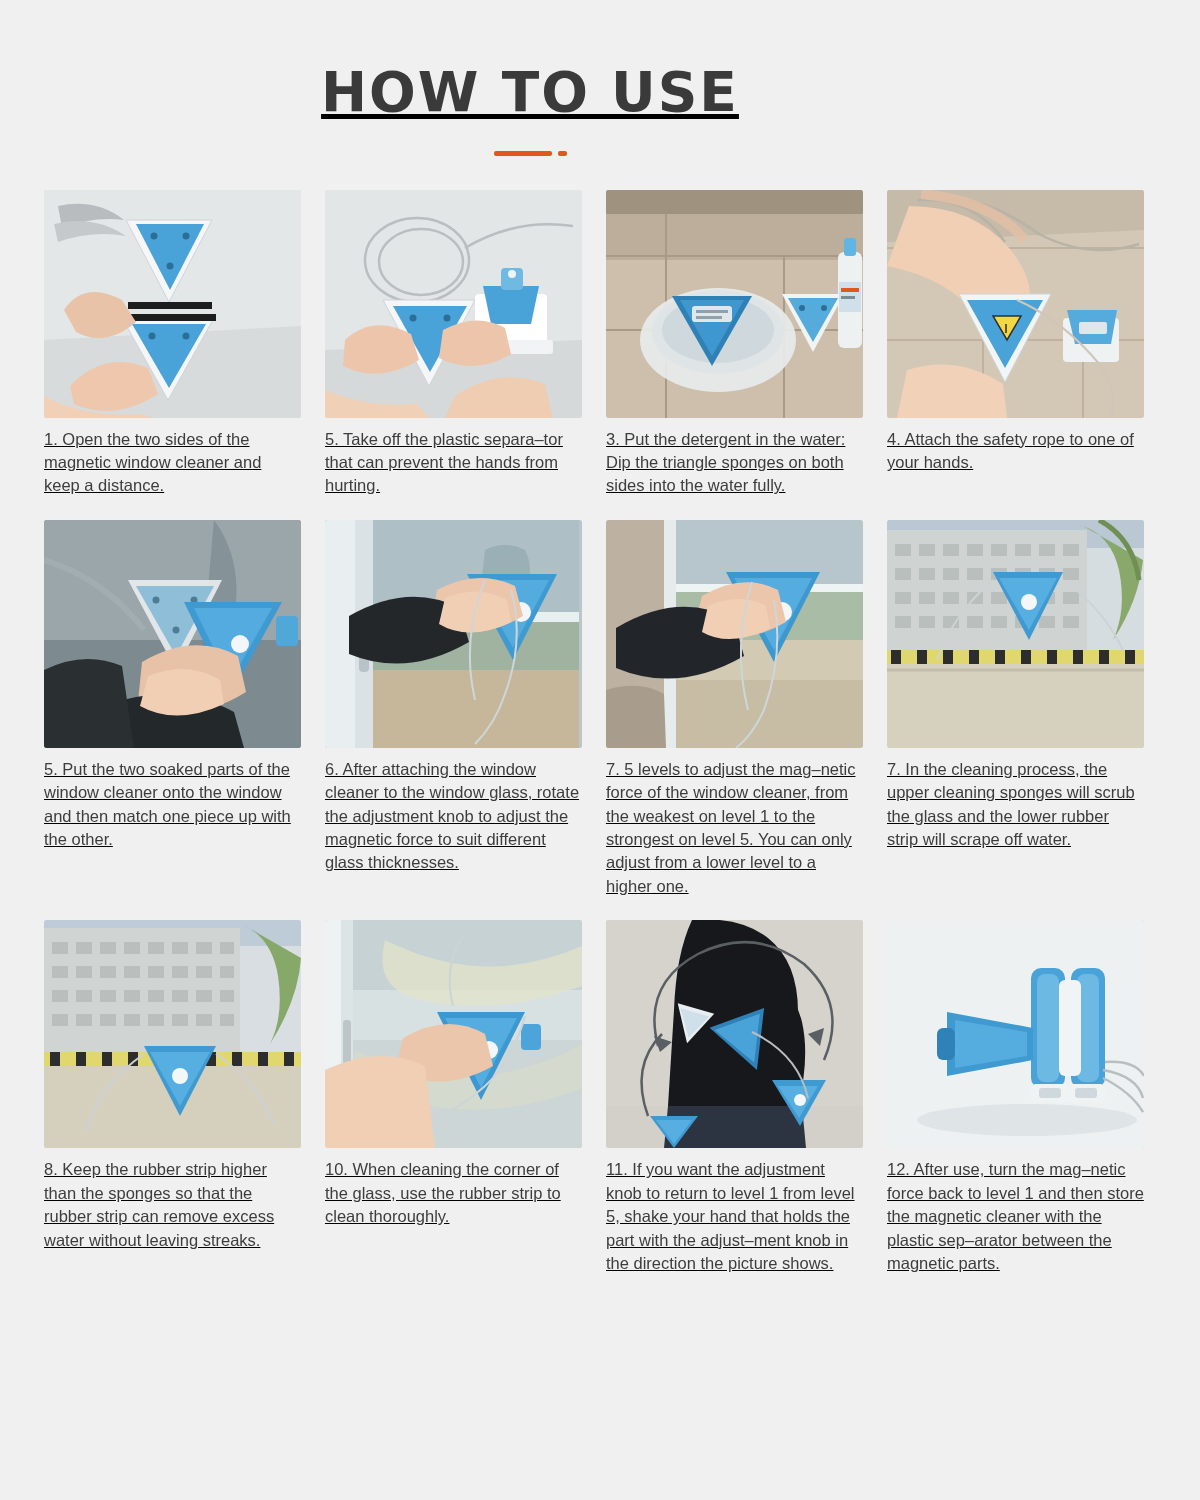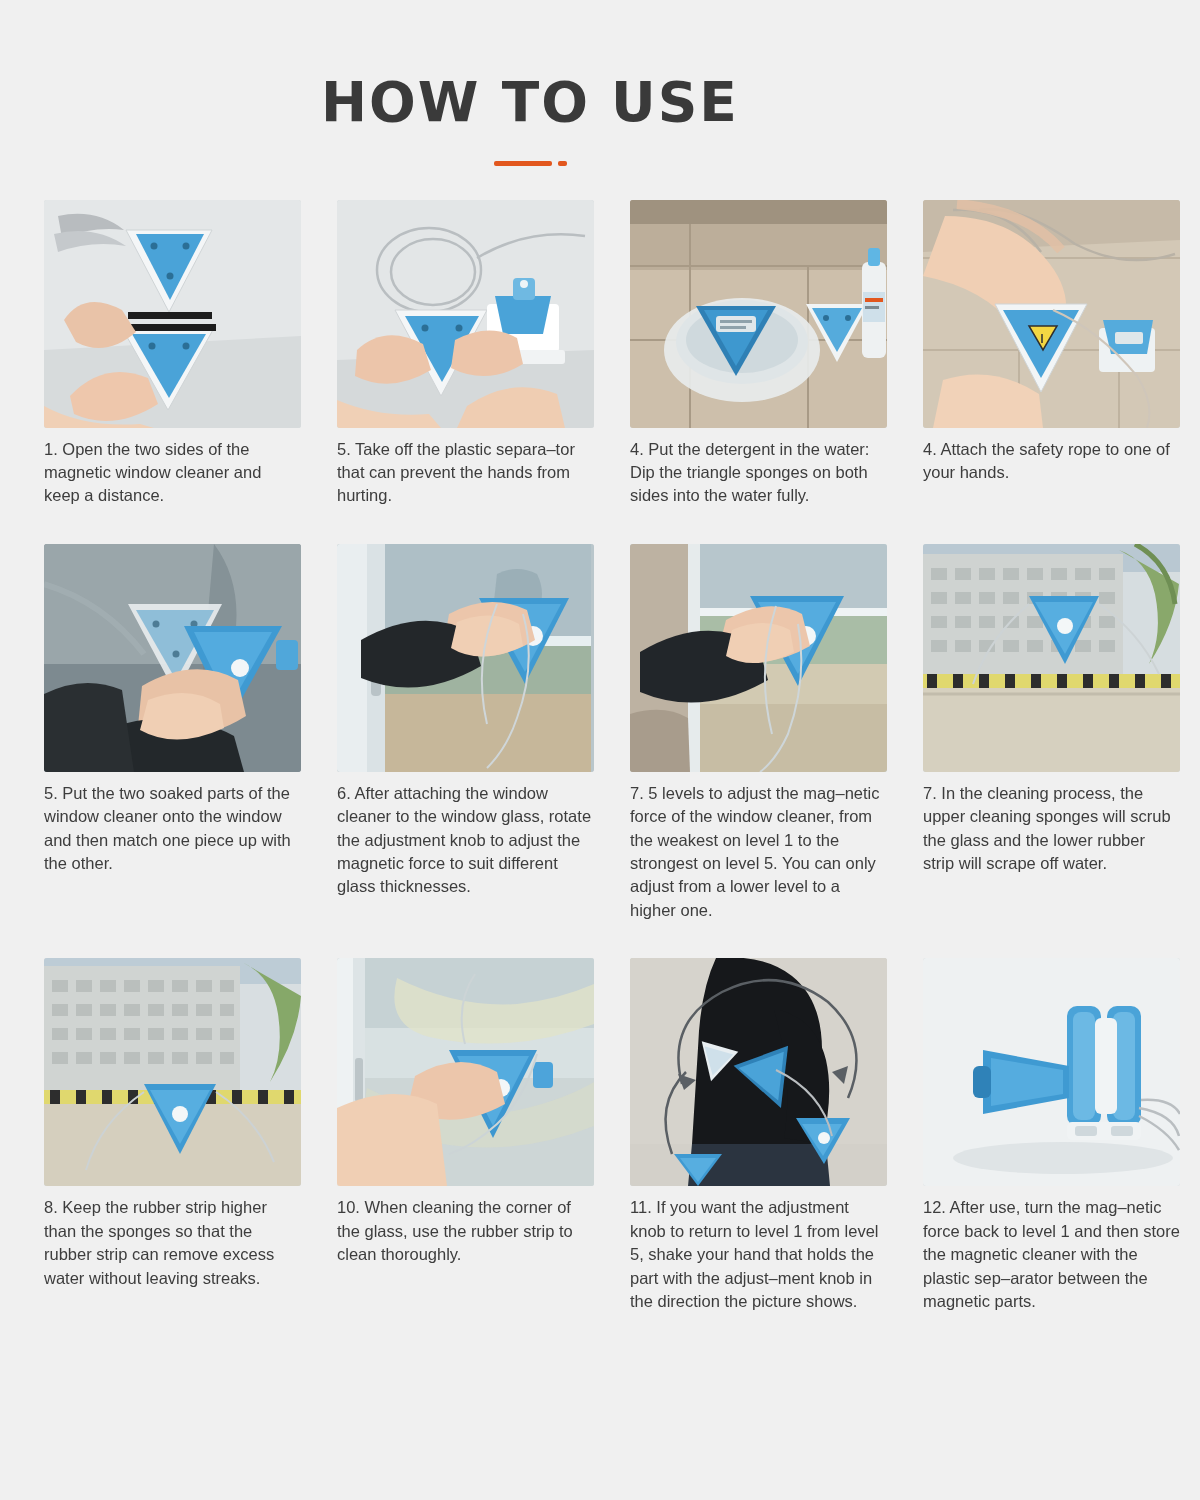--- a/index.html
+++ b/index.html
@@ -11,21 +11,22 @@
     height: 1500px;
     background: #f0f0f0;
     font-family: "Liberation Sans", sans-serif;
     overflow: hidden;
   }
   .page {
     width: 1060px;
     height: 1500px;
     position: relative;
     box-sizing: border-box;
-    padding: 10px 44px;
+    padding: 0 44px;
+    text-decoration: underline;
   }
   .title {
     text-align: center;
     font-family: "DejaVu Sans", sans-serif;
     font-weight: bold;
     font-size: 55px;
     letter-spacing: 2px;
     color: #3a3a3a;
     margin: 0;
     padding-top: 62px;
@@ -49,21 +50,20 @@
     width: 9px;
     height: 5px;
     background: #e2571e;
     border-radius: 2px;
   }
   .grid {
     display: grid;
     grid-template-columns: repeat(4, 257px);
     column-gap: 24px;
     row-gap: 22px;
-    gap: 36px;
   }
   .cell {
     width: 257px;
   }
   .photo {
     width: 257px;
     height: 228px;
     border-radius: 3px;
     overflow: hidden;
     position: relative;
@@ -189,21 +189,21 @@
           </g>
           <g>
             <rect x="232" y="62" width="24" height="96" rx="6" fill="#eef1f2"></rect>
             <rect x="238" y="48" width="12" height="18" rx="3" fill="#5fb6e4"></rect>
             <rect x="233" y="92" width="22" height="30" fill="#cfe0ea"></rect>
             <rect x="235" y="98" width="18" height="4" fill="#e2571e"></rect>
             <rect x="235" y="106" width="14" height="3" fill="#7c8a91"></rect>
           </g>
         </svg>
       </div>
-      <div class="caption">4. Put the detergent in the water: Dip the triangle sponges on both sides into the water fully.</div>
+      <div class="caption">3. Put the detergent in the water: Dip the triangle sponges on both sides into the water fully.</div>
     </div>
 
     <div class="cell">
       <div class="photo">
         <svg width="257" height="228" viewBox="0 0 257 228">
           <rect width="257" height="228" fill="#d3c8b6"></rect>
           <g stroke="#bfb3a0" stroke-width="2" fill="none">
             <path d="M0 58 H257"></path>
               <path d="M0 150 H257"></path>
               <path d="M96 0 V228"></path>

